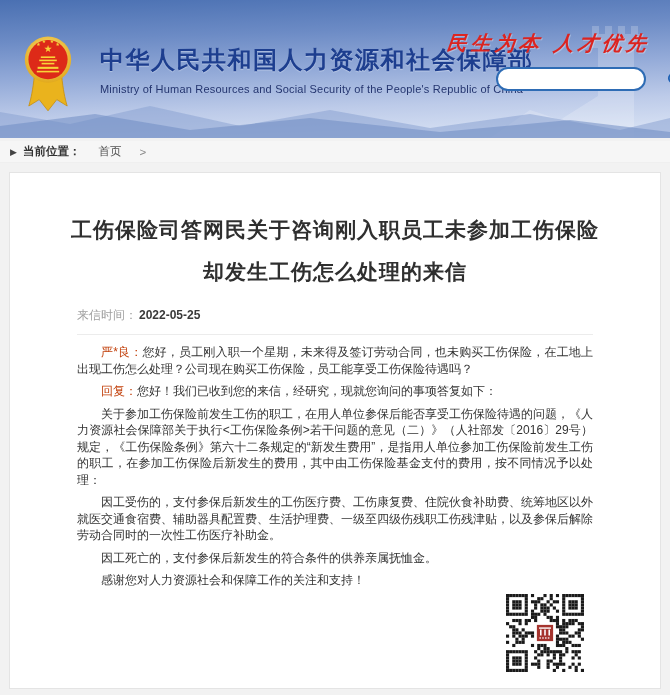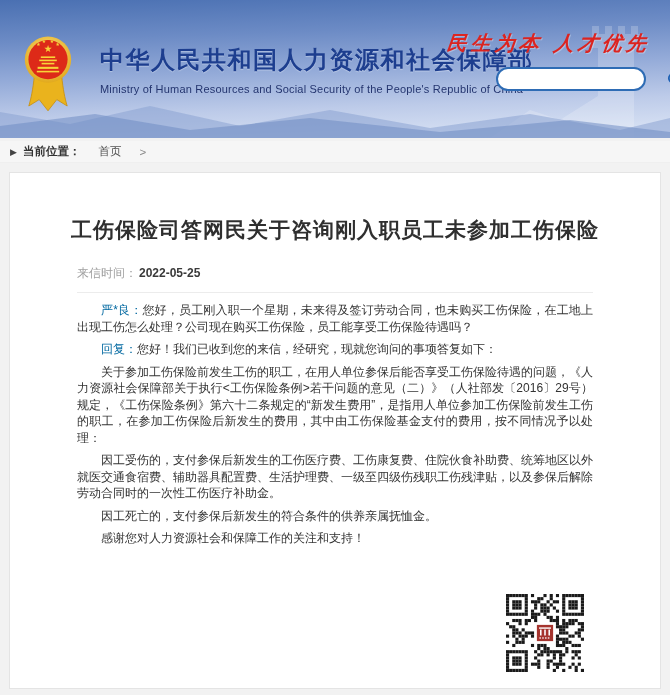--- a/index.html
+++ b/index.html
@@ -61,21 +61,21 @@
     overflow:hidden;
   }
   .art-title { padding-top:36px; text-align:center; color:#2f2f2f; font-weight:bold; }
   .art-title .tl { display:block; font-size:21px; line-height:42px; letter-spacing:1px; }
   .dates { margin:14px 67px 0; display:flex; justify-content:space-between; font-size:12px;gap:32px; }
   .dates .lbl { color:#a0a0a0; }
   .dates .val { color:#3a3a3a; font-weight:bold; margin-left:2px; }
   .divider { margin:10px 67px 0; border:none; border-top:1px solid #ececec; }
   .art-body { margin:9px 67px 0; font-size:12px; line-height:16.5px; color:#333; text-align:justify; }
   .art-body p { text-indent:2em; margin:0 0 6px; }
-  .blue { color:#0369a1; }
+  .blue { color:#c2410c; }
   .qr { position:absolute; right:76px; bottom:16px; width:78px; height:78px; }
   .qr svg { display:block; width:78px; height:78px; }
 </style>
 </head>
 <body>
 
 <div class="page">
 
   <header class="banner">
     <svg class="wall" width="180" height="138" viewBox="0 0 180 138">
@@ -145,20 +145,21 @@
   <nav class="breadcrumb">
     <span class="bc-arrow">▶</span>
     <span class="bc-label">当前位置：</span>
     <a class="bc-home">首页</a>
     <span class="bc-sep">&gt;</span>
   </nav>
 
   <main class="content-box">
     <h1 class="art-title">
       <span class="tl">工伤保险司答网民关于咨询刚入职员工未参加工伤保险</span>
+      <span class="tl">却发生工伤怎么处理的来信</span>
     </h1>
 
     <div class="dates">
       <div>
         <span class="lbl">来信时间：</span><span class="val">2022-05-25</span>
       </div>
     </div>
 
     <hr class="divider">
 

